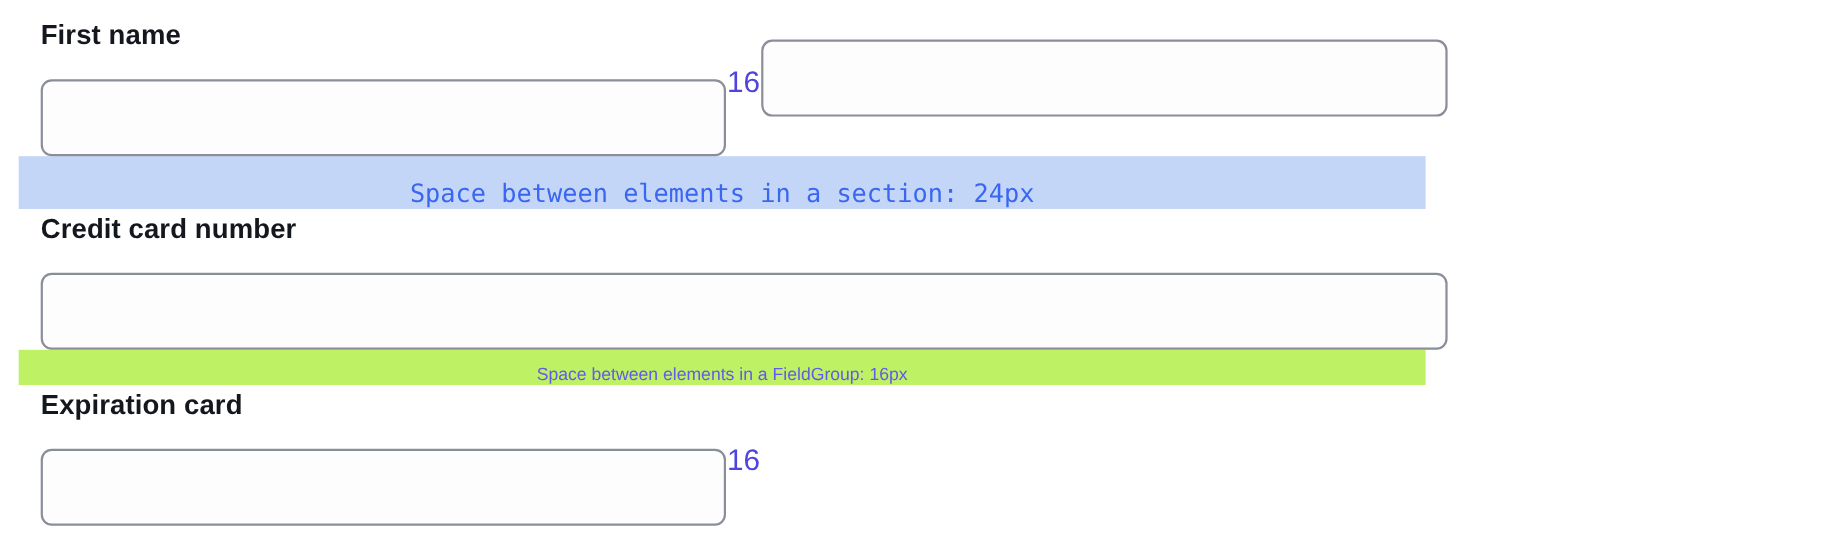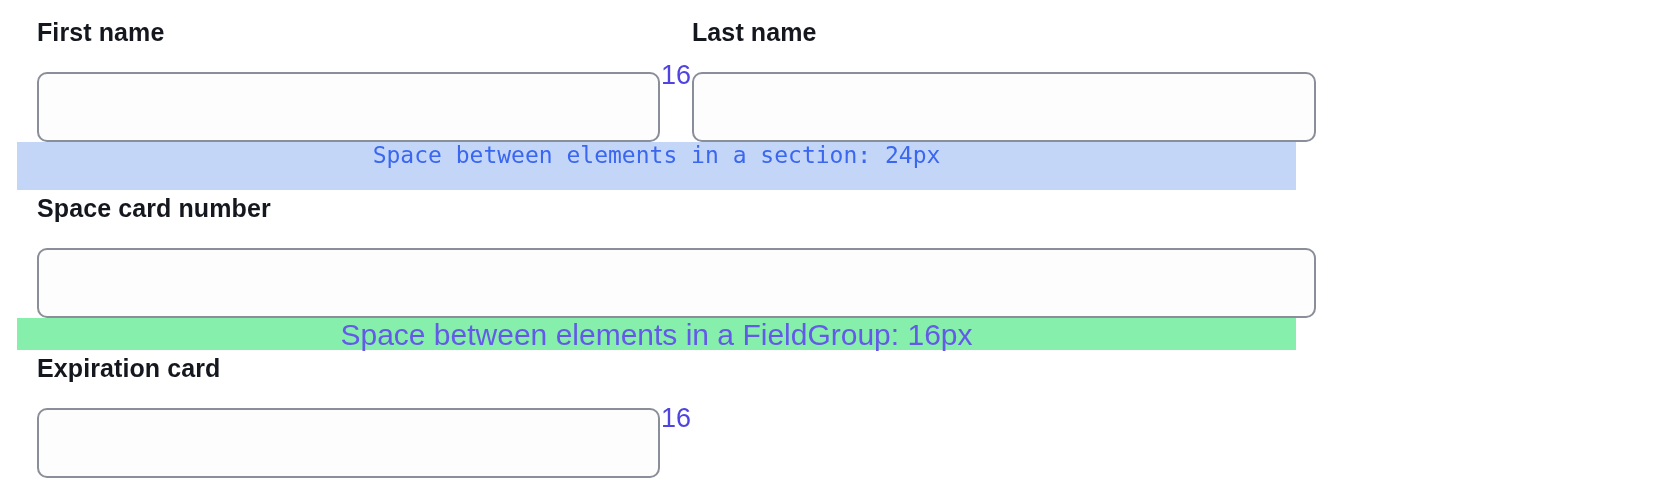--- a/index.html
+++ b/index.html
@@ -25,57 +25,56 @@
   }
 
   .rowgap { width: 32px; background: #f0abfc; position: relative; flex: 0 0 auto; text-decoration: underline; }
   .gap-label {
     position: absolute; left: 50%; transform: translateX(-50%);
     font-size: 27px; line-height: 1; color: #5044e0; white-space: nowrap;
   }
   .rowgap.gap-top .gap-label { top: 48px; }
   .rowgap.gap-bottom .gap-label { top: 55px; }
 
-  .spacer { display: flex; align-items: flex-start; justify-content: center; width: 1279px; }
+  .spacer { display: flex; align-items: flex-end; justify-content: center; width: 1279px; }
   .spacer.section {
     height: 48px; background: #c3d6f8;
     font-family: "DejaVu Sans Mono", monospace; font-size: 23px; color: #3a66f0;
   }
   .spacer.fieldgroup {
-    height: 32px; background: #86efac;
-    font-family: "Liberation Sans", sans-serif; font-size: 30px; color: #6459e8;
+    height: 32px; background: #bef264;
+    font-family: "Liberation Sans", sans-serif; font-size: 16px; color: #6459e8;
   }
 </style>
 </head>
 <body>
 
 <div class="canvas">
   <div class="content">
 
     <div class="fieldrow">
       <div class="field half-l">
         <span class="field-label">First name</span>
         <input class="text-input" type="text" value="" style="">
       </div>
       <div class="rowgap gap-top">
         <span class="gap-label">16</span>
       </div>
       <div class="field half-r">
-        <span class="field-label">Last name</span>
         <input class="text-input" type="text" value="" style="">
       </div>
     </div>
 
     <div class="spacer section">
       <span>Space between elements in a section: 24px</span>
     </div>
 
     <div class="fieldrow">
       <div class="field full">
-        <span class="field-label">Space card number</span>
+        <span class="field-label">Credit card number</span>
         <input class="text-input" type="text" value="" style="">
       </div>
     </div>
 
     <div class="spacer fieldgroup">
       <span>Space between elements in a FieldGroup: 16px</span>
     </div>
 
     <div class="fieldrow">
       <div class="field half-l">

